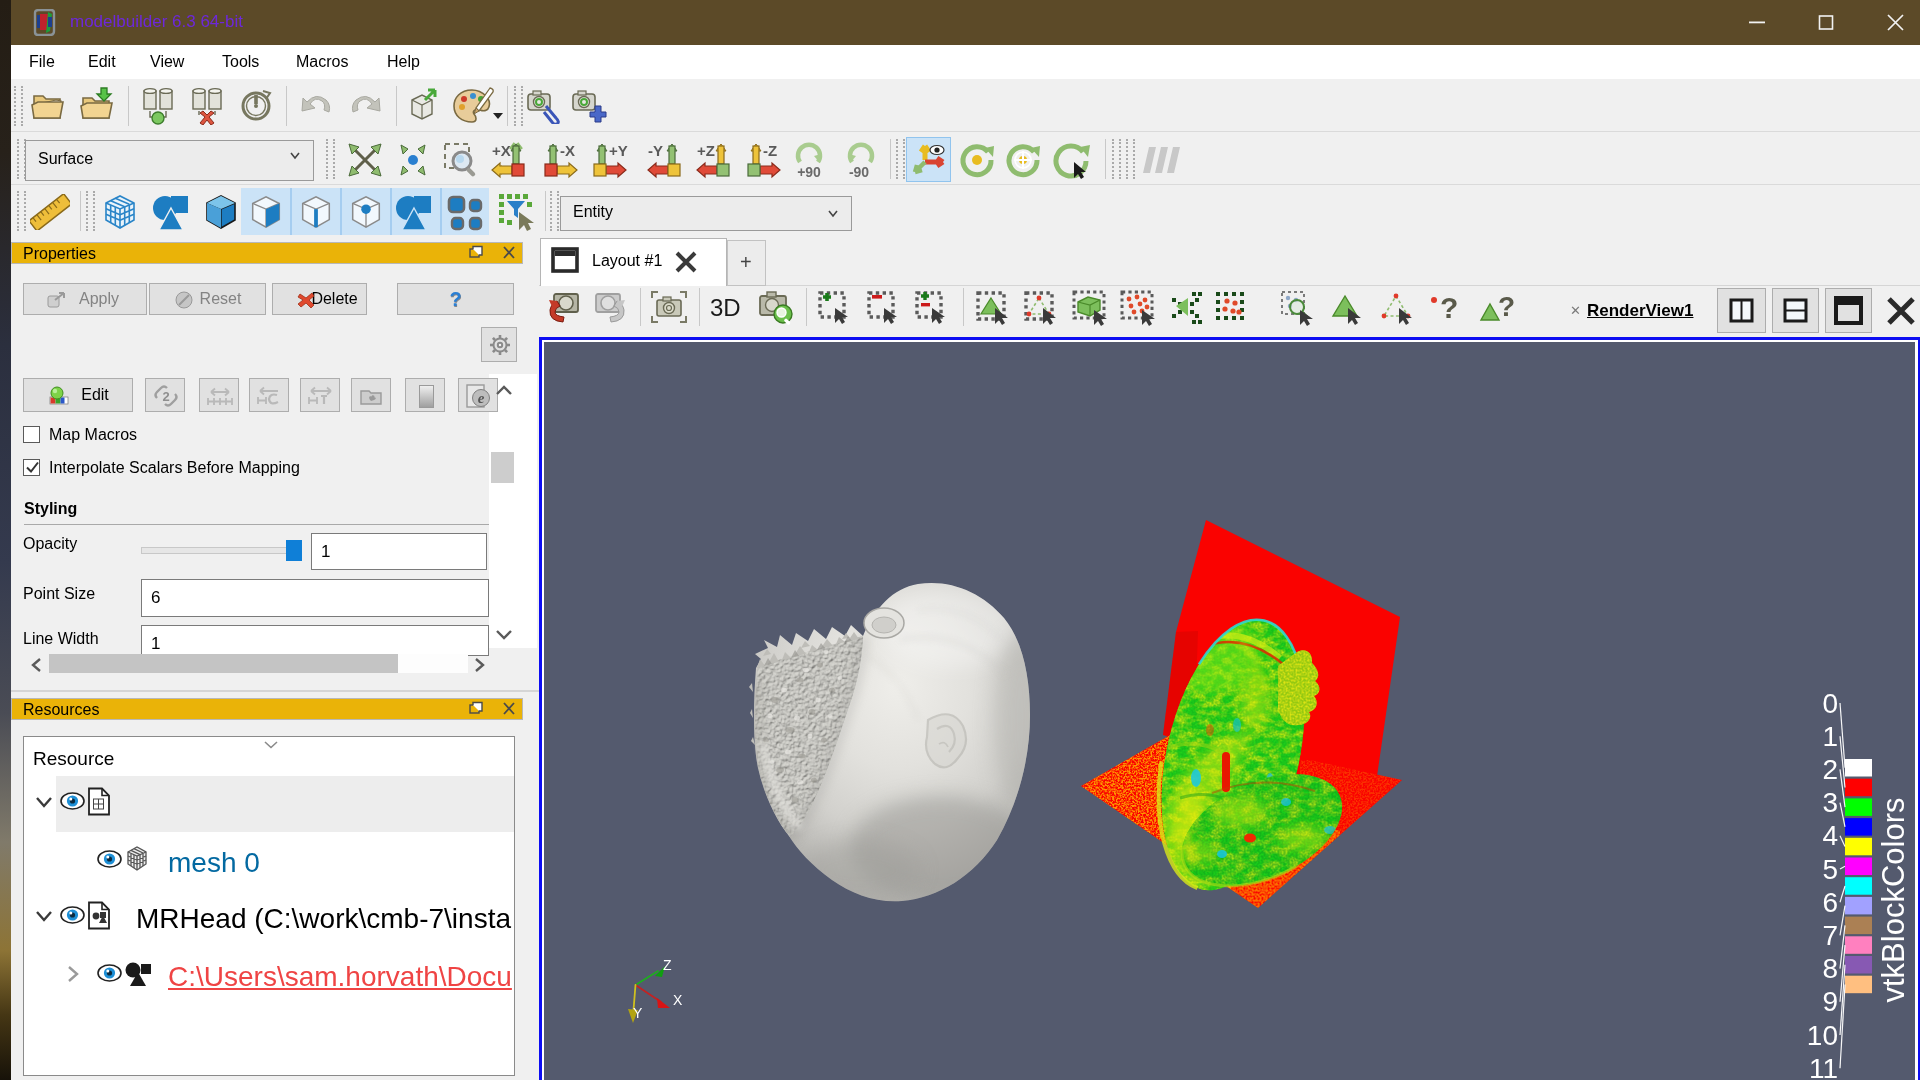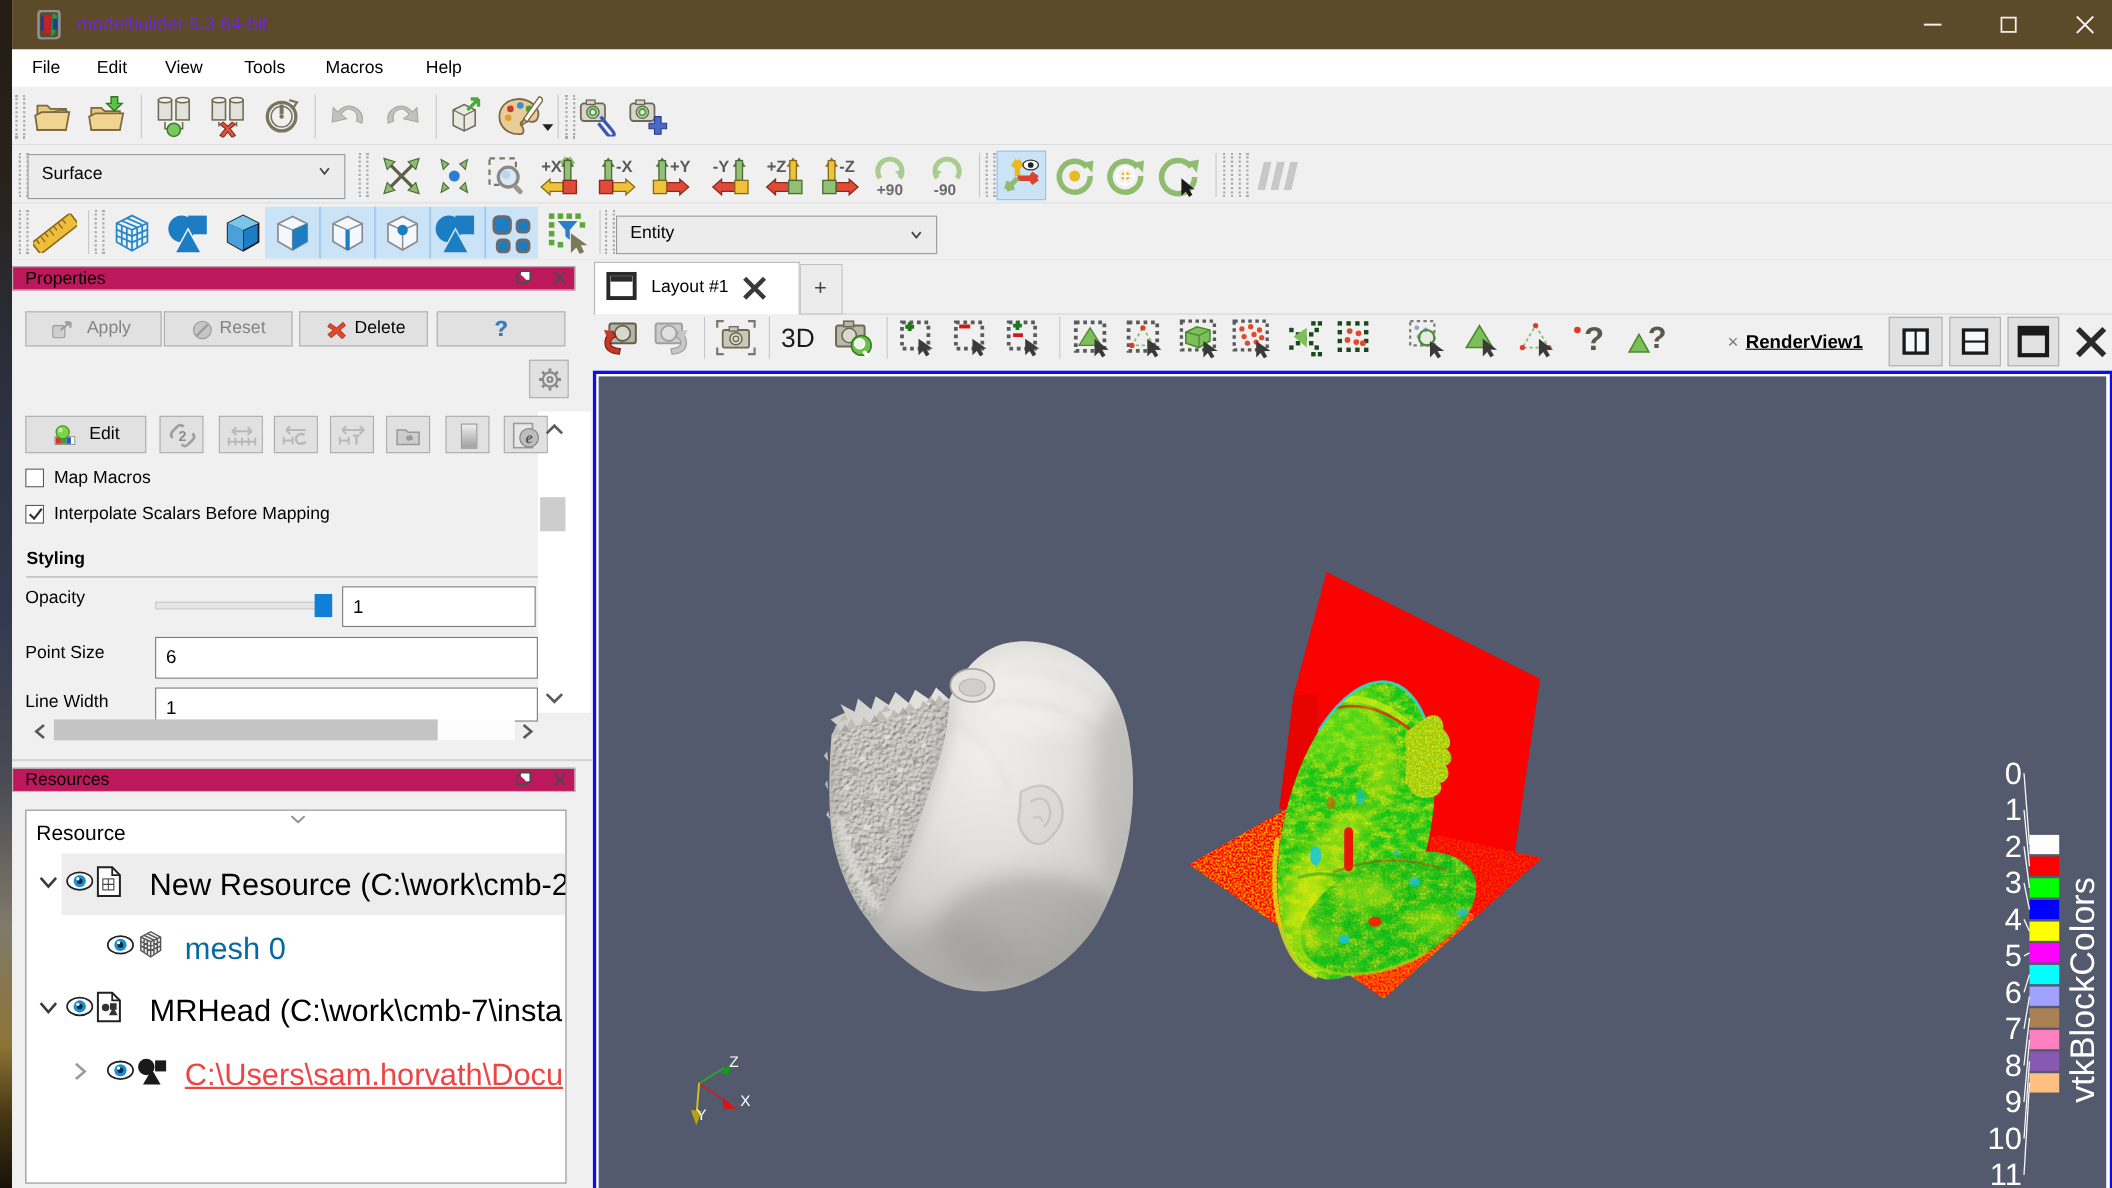--- a/index.html
+++ b/index.html
@@ -19,21 +19,21 @@
   .combo{background:#ececec;border:1px solid #9a9a9a;color:#000;}
   .combo .ctext{position:absolute;left:12px;top:9px;font-size:16px;}
   .combo .chev{position:absolute;right:12px;top:8px;width:12px;height:12px;}
   #tabarea{left:539px;top:236px;width:1381px;height:49px;background:#f0f0f0;}
   #tab1{left:540px;top:238px;width:187px;height:48px;background:#ffffff;border:1px solid #b5b5b5;border-bottom:none;box-sizing:border-box;}
   #tabplus{left:727px;top:240px;width:39px;height:46px;background:#ececec;border:1px solid #c2c2c2;box-sizing:border-box;}
   #rtoolbar{left:539px;top:285px;width:1381px;height:52px;background:#f0f0f0;border-top:1px solid #d5d5d5;box-sizing:border-box;}
   #viewframe{left:539px;top:337px;width:1381px;height:760px;background:#0d0df2;}
   #viewinner{left:542px;top:340px;width:1376px;height:757px;background:#ffffff;}
   #dockcol{left:11px;top:236px;width:528px;height:844px;background:#f0f0f0;}
-  .docktitle{background:#be185d;border:1px solid #b8b8b8;box-sizing:border-box;}
+  .docktitle{background:#eab308;border:1px solid #b8b8b8;box-sizing:border-box;}
   .dtxt{position:absolute;left:11px;top:2px;font-size:16px;color:#000;}
   .btn{background:#e1e1e1;border:1px solid #adadad;box-sizing:border-box;text-align:center;}
   .btn.dis{color:#838383;}
   .cb{width:17px;height:17px;background:#fff;border:1px solid #5a5a5a;box-sizing:border-box;}
   .flabel{font-size:16px;color:#000;}
   .tbx{background:#fff;border:1px solid #7a7a7a;box-sizing:border-box;font-size:17px;color:#000;}
 </style>
 </head>
 <body>
 <div id="screen">
@@ -852,21 +852,21 @@
     </svg>
     <span style="margin-left:28px">Apply</span>
   </div>
   <div class="abs btn dis" style="left:149px;top:283px;width:117px;height:32px;font-size:16px;line-height:30px;">
     <svg style="position:absolute;left:24px;top:6px" width="20" height="20" viewBox="0 0 20 20">
       <circle cx="10" cy="10" r="8" fill="#c6c6c6" stroke="#999"></circle>
       <path d="M5 15 L15 5" stroke="#9a9a9a" stroke-width="2"></path>
     </svg>
     <span style="margin-left:26px">Reset</span>
   </div>
-  <div class="abs btn" style="left:272px;top:283px;width:117px;height:32px;font-size:16px;line-height:30px;">
+  <div class="abs btn" style="left:272px;top:283px;width:95px;height:32px;font-size:16px;line-height:30px;">
     <svg style="position:absolute;left:23px;top:6px" width="22" height="20" viewBox="0 0 22 20">
       <path d="M4 4 L10 8 L16 3 L18 6 L13 10 L18 15 L15 18 L10 13 L5 17 L2 14 L7 10 L2 7 Z" fill="#e0492e" stroke="#a03018" stroke-width="0.8"></path>
     </svg>
     <span style="margin-left:30px">Delete</span>
   </div>
   <div class="abs btn" style="left:397px;top:283px;width:117px;height:32px;">
     <span style="color:#2a7fd4;font-weight:bold;font-size:20px;line-height:30px;text-shadow:0.5px 0.5px 0 #888;">?</span>
   </div>
   
   <div class="abs btn" style="left:481px;top:327px;width:36px;height:35px;">
@@ -1024,21 +1024,20 @@
     </svg>
     <svg style="position:absolute;left:63px;top:50px" width="24" height="29" viewBox="0 0 24 29">
       <path d="M2 1.5 L15 1.5 L22 8.5 L22 27.5 L2 27.5 Z" fill="#fff" stroke="#222" stroke-width="1.8"></path>
       <path d="M15 1.5 L15 8.5 L22 8.5" fill="none" stroke="#222" stroke-width="1.6"></path>
       <g stroke="#444" stroke-width="1" fill="none">
           <rect x="6.5" y="12" width="10" height="10"></rect>
           <line x1="6.5" y1="17" x2="16.5" y2="17"></line>
           <line x1="11.5" y1="12" x2="11.5" y2="22"></line>
         </g>
     </svg>
-    <div style="position:absolute;left:112px;top:52px;font-size:28px;color:#000;white-space:nowrap;">New Resource (C:\work\cmb-2</div>
 
     <svg style="position:absolute;left:73px;top:112px" width="25" height="20" viewBox="0 0 25 20">
       <ellipse cx="12.5" cy="10" rx="11.5" ry="8" fill="#fff" stroke="#222" stroke-width="1.6"></ellipse>
       <circle cx="12.5" cy="10" r="5.6" fill="#1d8fd6"></circle>
         <circle cx="12.5" cy="10" r="2.6" fill="#0b2a40"></circle>
       <circle cx="10.8" cy="8" r="1.5" fill="#fff"></circle>
     </svg>
     <svg style="position:absolute;left:100px;top:107px" width="26" height="28" viewBox="0 0 26 28">
       <g fill="none" stroke="#555" stroke-width="1.3">
         <path d="M4 8 L13 3 L22 8 L22 20 L13 26 L4 20 Z" fill="#eee"></path>

